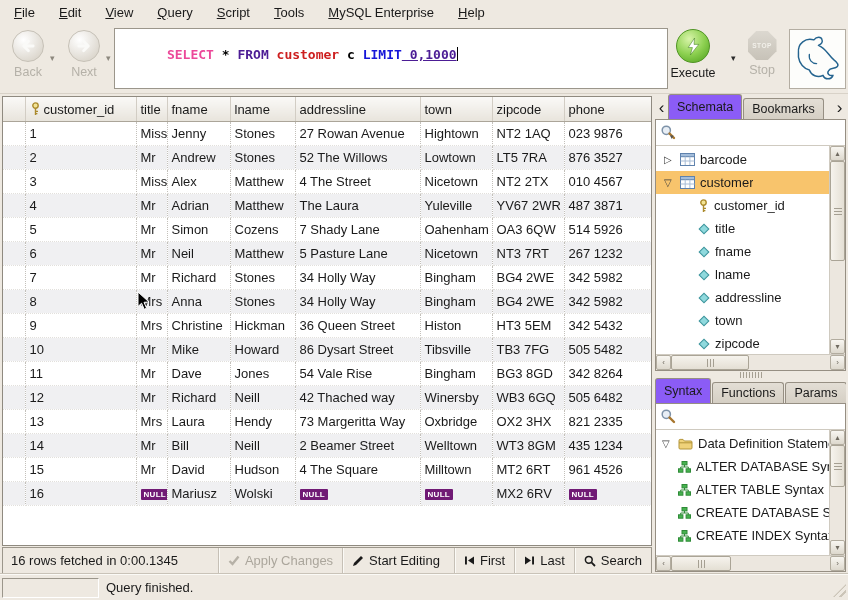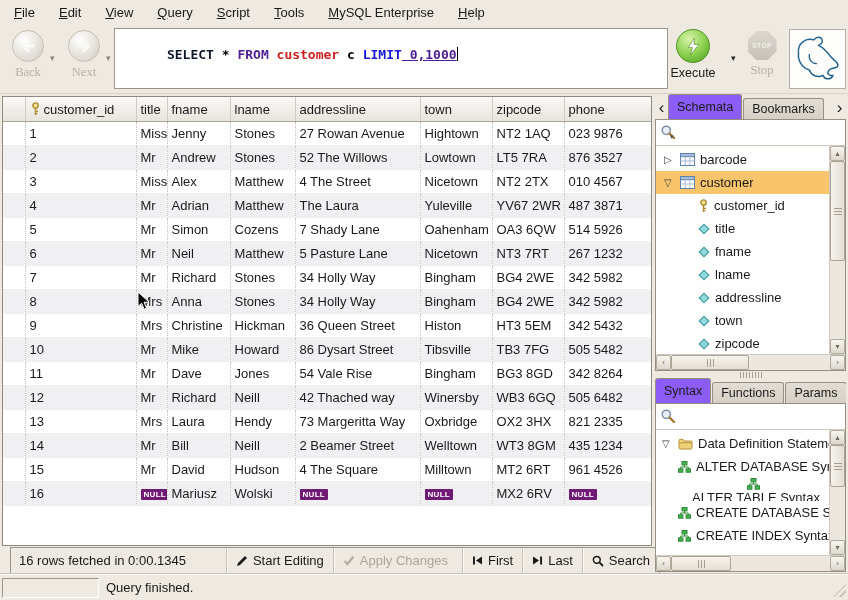--- a/index.html
+++ b/index.html
@@ -13,21 +13,21 @@
   .menu-item{display:inline-block;padding:0 12px;line-height:25px;font-size:13px;cursor:default;}
   .menu-item::first-letter{text-decoration:underline;}
   
   .toolbar{position:absolute;left:0;top:25px;width:100%;height:69px;border-bottom:1px solid #d8d2c8;box-sizing:border-box;}
   .tb-group{position:absolute;text-align:center;}
   .tb-circle{width:30px;height:30px;border-radius:50%;margin:0 auto;
     background:radial-gradient(circle at 35% 30%, #ffffff, #ddd8cf 75%);
     border:1px solid #c6c1b7;display:flex;align-items:center;justify-content:center;}
   .tb-circle.green{width:32px;height:32px;background:radial-gradient(circle at 38% 28%, #d8f4a9, #8ed152 50%, #58a824 90%);border:1px solid #4f9423;}
   .tb-label{font-size:12.5px;margin-top:3px;}
-  .disabled-text{color:#b5b1a8;font-family:Liberation Serif, serif;}
+  .disabled-text{color:#b5b1a8;}
   .drop-caret{position:absolute;font-size:9px;color:#8d887e;}
   .drop-caret.dark{color:#2a2a2a;}
   .octagon{width:29px;height:29px;margin:0 auto;
     clip-path:polygon(30% 0,70% 0,100% 30%,100% 70%,70% 100%,30% 100%,0 70%,0 30%);
     background:linear-gradient(#dcd8d0,#c7c2b8);display:flex;align-items:center;justify-content:center;
     font-size:6.5px;font-weight:bold;color:#f2f0ea;letter-spacing:.5px;}
   .logo-box{position:absolute;left:789px;top:4px;width:57px;height:60px;background:#fdfdfb;border:1px solid #b3ada2;box-sizing:border-box;display:flex;align-items:center;justify-content:center;}
   
   .query-editor{position:absolute;left:114px;top:3px;width:554px;height:61px;background:#fff;
     border:1px solid #9b968b;box-sizing:border-box;padding:3px 5px;
@@ -41,21 +41,21 @@
   .grid col.c4{width:65px}.grid col.c5{width:125px}.grid col.c6{width:72px}.grid col.c7{width:72px}.grid col.c8{width:87px}
   .grid th{height:24px;background:linear-gradient(#faf9f7,#e8e4dc);border-right:1px solid #d2cdc4;
     border-bottom:1px solid #aba599;font-weight:normal;text-align:left;padding:0 0 0 4px;
     white-space:nowrap;overflow:hidden;font-size:13px;}
   .grid td{height:23px;padding:0 0 0 4px;border-right:1px dotted #c3c0ba;border-bottom:1px dotted #e2e0dc;
     white-space:nowrap;overflow:hidden;font-size:13px;}
   .grid tr.stripe td{background:#f0f0f2;}
   .null-badge{display:inline-block;background:#701a75;color:#fff;font-size:8px;font-weight:bold;
     padding:1px 3px;border-radius:1px;vertical-align:1px;letter-spacing:.3px;}
   
-  .result-toolbar{position:absolute;left:10px;top:547px;width:650px;height:27px;box-sizing:border-box;
+  .result-toolbar{position:absolute;left:2px;top:547px;width:650px;height:27px;box-sizing:border-box;
     background:#eee9e1;border:1px solid #9b968b;display:flex;align-items:center;}
   .rt-status{padding:0 8px;white-space:nowrap;}
   .rt-buttons{margin-left:auto;display:flex;height:100%;}
   .rt-btn{display:flex;align-items:center;gap:5px;padding:0 9px;border-left:1px solid #c6c0b6;
     box-shadow:inset 1px 0 0 #fbfaf6;white-space:nowrap;cursor:default;}
   .rt-btn.disabled{color:#aba69c;}
   .rt-btn.group-start{margin-left:5px;}
   
   .right-panel{position:absolute;left:655px;top:94px;width:191px;height:478px;}
   .tab-bar{position:relative;height:25px;display:flex;align-items:flex-end;overflow:hidden;}
@@ -134,21 +134,21 @@
       <div class="tb-circle">
         <svg width="26" height="26" viewBox="0 0 30 30">
             <path d="M9 15 H19 M14.5 9.5 L20 15 L14.5 20.5" stroke="#fafaf8" stroke-width="3.2" fill="none" stroke-linecap="round" stroke-linejoin="round"></path>
           </svg>
       </div>
       <div class="tb-label disabled-text">Next</div>
     </div>
     <div class="drop-caret" style="left:106px;top:28px;">▾</div>
 
     <div class="query-editor">
-      <span><span style="color: #0f172a;">SELECT</span><span style="color: rgb(0, 0, 0);"> * </span><span style="color: #4c1d95;">FROM</span><span style="color: rgb(205, 31, 31);"> customer</span><span style="color: rgb(0, 0, 0);"> c </span><span style="color: rgb(22, 22, 217);">LIMIT</span><span style="color: #4c1d95; text-decoration: underline;"> 0,1000</span></span><span class="caret"></span>
+      <span><span style="color: #ec4899;">SELECT</span><span style="color: rgb(0, 0, 0);"> * </span><span style="color: #4c1d95;">FROM</span><span style="color: rgb(205, 31, 31);"> customer</span><span style="color: rgb(0, 0, 0);"> c </span><span style="color: rgb(22, 22, 217);">LIMIT</span><span style="color: #4c1d95; text-decoration: underline;"> 0,1000</span></span><span class="caret"></span>
     </div>
 
     <div class="tb-group" style="left:660px;top:4px;width:66px;">
       <div class="tb-circle green">
         <svg width="15" height="17" viewBox="0 0 14 16">
             <path d="M8 0 L2 9 H6 L4 16 L12 6 H7.5 Z" fill="#ffffff" stroke="#3f7d1f" stroke-width="0.5"></path>
           </svg>
       </div>
       <div class="tb-label">Execute</div>
     </div>
@@ -377,35 +377,35 @@
             <td>MX2 6RV</td>
             <td><span class="null-badge">NULL</span></td>
           </tr>
         </tbody>
     </table>
   </div>
 
   <div class="result-toolbar">
     <span class="rt-status">16 rows fetched in 0:00.1345</span>
     <span class="rt-buttons" id="rt-buttons">
+        <span class="rt-btn disabled">
+          <span class="ico">
+            <svg width="12" height="11" viewBox="0 0 12 11">
+              <path d="M1.5 6 L4.5 9 L10.5 1.5" stroke="#b6b1a7" stroke-width="2.4" fill="none"></path>
+            </svg>
+          </span>
+          <span>Apply Changes</span>
+        </span>
         <span class="rt-btn">
           <span class="ico">
             <svg width="12" height="12" viewBox="0 0 12 12">
               <path d="M1 11 L2 8 L9 1 L11 3 L4 10 Z" fill="#1a1a1a"></path>
             </svg>
           </span>
           <span>Start Editing</span>
-        </span>
-        <span class="rt-btn disabled">
-          <span class="ico">
-            <svg width="12" height="11" viewBox="0 0 12 11">
-              <path d="M1.5 6 L4.5 9 L10.5 1.5" stroke="#b6b1a7" stroke-width="2.4" fill="none"></path>
-            </svg>
-          </span>
-          <span>Apply Changes</span>
         </span>
         <span class="rt-btn group-start">
           <span class="ico">
             <svg width="11" height="11" viewBox="0 0 11 11">
               <rect x="1" y="1.5" width="1.9" height="8" fill="#1a1a1a"></rect>
               <path d="M10 1.5 L4 5.5 L10 9.5 Z" fill="#1a1a1a"></path>
             </svg>
           </span>
           <span>First</span>
         </span>
@@ -585,21 +585,21 @@
               <span class="ico">
                 <svg width="13" height="12" viewBox="0 0 13 12">
                   <rect x="4" y="0.5" width="5" height="3.4" fill="#46b24f" stroke="#2e8a37"></rect>
                   <rect x="0.5" y="7.8" width="4.4" height="3.4" fill="#46b24f" stroke="#2e8a37"></rect>
                   <rect x="8.1" y="7.8" width="4.4" height="3.4" fill="#46b24f" stroke="#2e8a37"></rect>
                   <path d="M6.5 3.9 V6 M2.7 7.8 V6 H10.3 V7.8" stroke="#2e8a37" fill="none"></path>
                 </svg>
               </span>
               <span class="tree-label">ALTER DATABASE Syntax</span>
             </div>
-            <div class="tree-row" style="padding-left: 22px; flex-direction: column;">
+            <div class="tree-row" style="padding-left: 22px;">
               <span class="ico">
                 <svg width="13" height="12" viewBox="0 0 13 12">
                   <rect x="4" y="0.5" width="5" height="3.4" fill="#46b24f" stroke="#2e8a37"></rect>
                   <rect x="0.5" y="7.8" width="4.4" height="3.4" fill="#46b24f" stroke="#2e8a37"></rect>
                   <rect x="8.1" y="7.8" width="4.4" height="3.4" fill="#46b24f" stroke="#2e8a37"></rect>
                   <path d="M6.5 3.9 V6 M2.7 7.8 V6 H10.3 V7.8" stroke="#2e8a37" fill="none"></path>
                 </svg>
               </span>
               <span class="tree-label">ALTER TABLE Syntax</span>
             </div>

